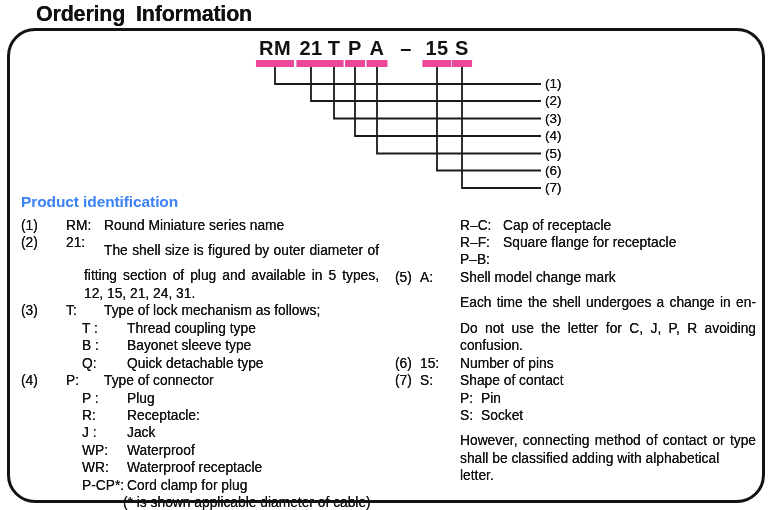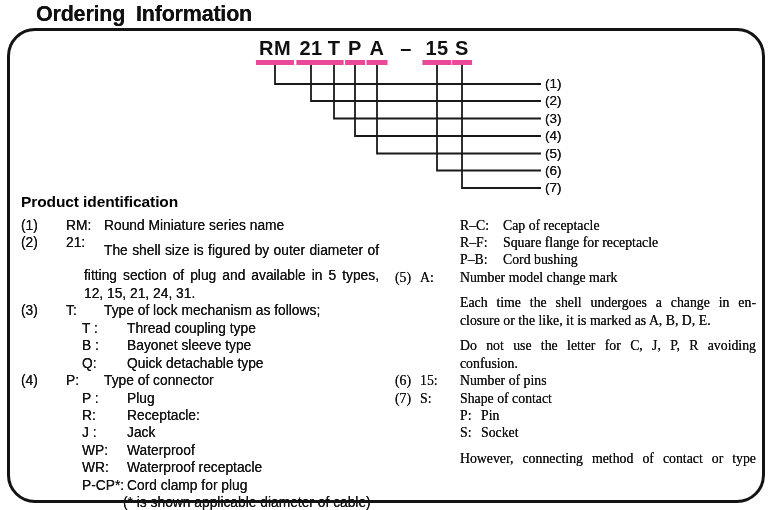--- a/index.html
+++ b/index.html
@@ -27,49 +27,49 @@
     border:3px solid #131313;border-radius:28px;
     background:transparent;
   }
 
   
   .seg{
     position:absolute;top:37px;
     transform:translateX(-50%);
     font-size:20px;font-weight:700;letter-spacing:0.5px;
     line-height:22px;
-    border-bottom:5px solid #ec4899;
+    border-bottom:7px solid #ec4899;
     padding:0 3px 1px 3px;
     color:#101010;
     white-space:nowrap;
   }
   .seg.sep{border-bottom:none;padding-bottom:4px;}
   .callout-svg{position:absolute;left:0;top:0;pointer-events:none;}
   .ref{
     position:absolute;left:545px;height:16px;line-height:16px;
     font-size:13.5px;
     text-shadow:0 0 0.4px currentColor;
     white-space:nowrap;
   }
 
   
   .section-title{
     position:absolute;left:21px;top:193px;
     font-size:15.5px;font-weight:700;letter-spacing:-0.1px;
-    color:#000000;
+    color:#3b82f6;
   }
 
   
   .col{
     position:absolute;top:216.5px;
     font-size:13.8px;line-height:17.45px;
     text-shadow:0 0 0.4px currentColor;
   }
   .colL{left:21px;width:358px;}
-  .colR{left:395px;width:361px;font-family:Liberation Serif, serif;}
+  .colR{left:395px;width:361px;}
   .row{display:flex;}
   .row .m{flex:none;}
   .row .c{flex:none;white-space:nowrap;}
   .row .t{flex:1 1 auto;}
   .colL .row.main .m{width:25px;}
   .colL .row.main .c{width:38px;margin-left:20px;}
   .colL .row.sub{padding-left:61px;}
   .colL .row.sub .c{width:45px;}
   .colL .row.cont{padding-left:63px;align-items:flex-end;}
   .colL .row.foot{padding-left:102px;align-items:center;}
@@ -194,32 +194,28 @@
     <div class="row sub">
       <span class="c">R–C:</span>
       <span class="t">Cap of receptacle</span>
     </div>
     <div class="row sub">
       <span class="c">R–F:</span>
       <span class="t">Square flange for receptacle</span>
     </div>
     <div class="row sub">
       <span class="c">P–B:</span>
-      <span class="t">Cord bushing</span>
     </div>
     <div class="row main">
       <span class="m">(5)</span>
       <span class="c">A:</span>
-      <span class="t">Number model change mark</span>
+      <span class="t">Shell model change mark</span>
     </div>
     <div class="row cont jl">
       <span class="t">Each time the shell undergoes a change in en-</span>
-    </div>
-    <div class="row cont">
-      <span class="t">closure or the like, it is marked as A, B, D, E.</span>
     </div>
     <div class="row cont jl">
       <span class="t">Do not use the letter for C, J, P, R avoiding</span>
     </div>
     <div class="row cont">
       <span class="t">confusion.</span>
     </div>
     <div class="row main">
       <span class="m">(6)</span>
       <span class="c">15:</span>
@@ -234,15 +230,18 @@
       <span class="c">P:</span>
       <span class="t">Pin</span>
     </div>
     <div class="row subsub">
       <span class="c">S:</span>
       <span class="t">Socket</span>
     </div>
     <div class="row cont jl">
       <span class="t">However, connecting method of contact or type</span>
     </div>
+    <div class="row cont">
+      <span class="t">shall be classified adding with alphabetical letter.</span>
+    </div>
   </div>
 
 </div>
 
 </body></html>

